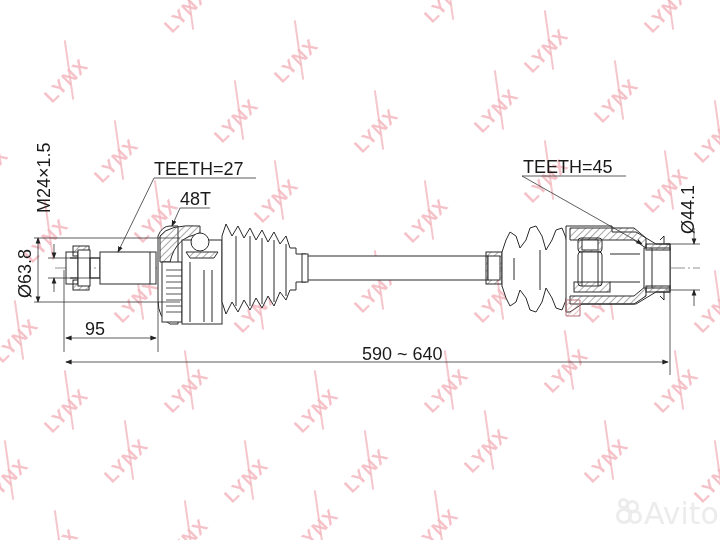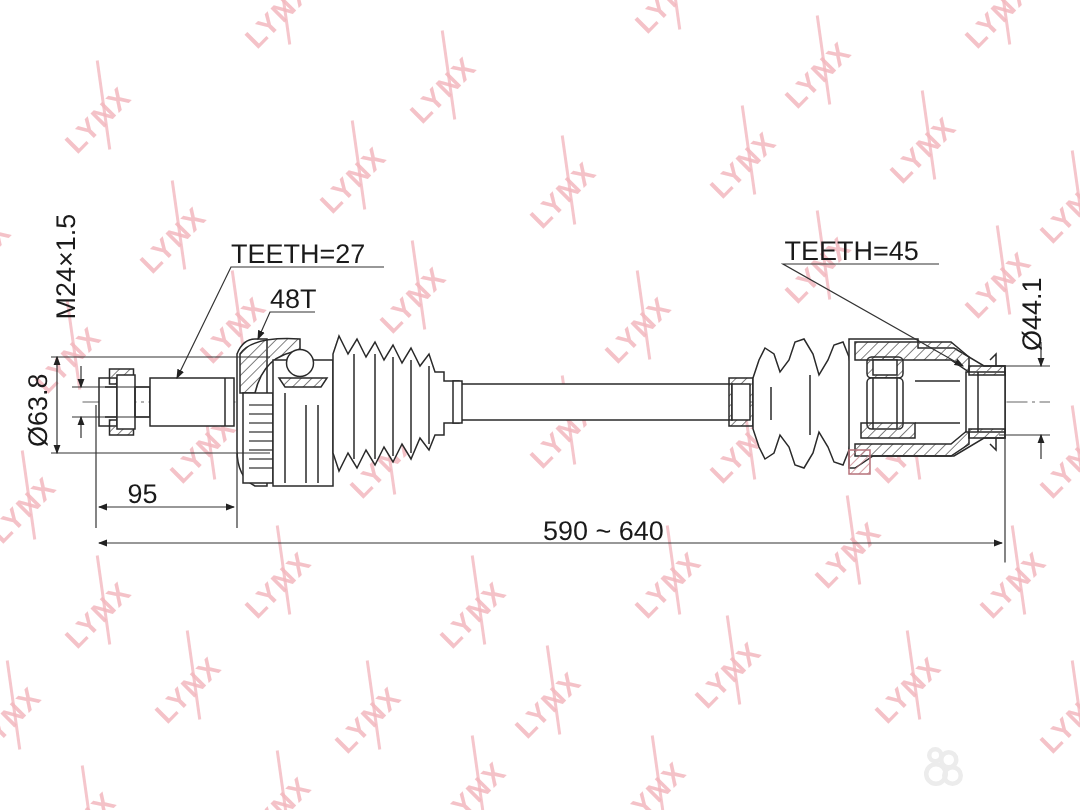--- a/index.html
+++ b/index.html
@@ -245,13 +245,14 @@
   <div class="lbl" style="left:85px;top:320px;">95</div>
   <div class="lbl" style="left:328px;top:345px;margin-left:34px;">590 ~ 640</div>
 
 
   <div class="avito-dots" style="left:616px;top:500px;">
     <span style="left:0;top:8px;width:10px;height:10px;"></span>
     <span style="left:10px;top:0;width:7px;height:7px;"></span>
     <span style="left:12px;top:10px;width:8px;height:8px;"></span>
     <span style="left:2px;top:-2px;width:5px;height:5px;"></span>
   </div>
+  <div class="avito" style="left:644px;top:496px;">Avito</div>
 </div>
 
 </body></html>

